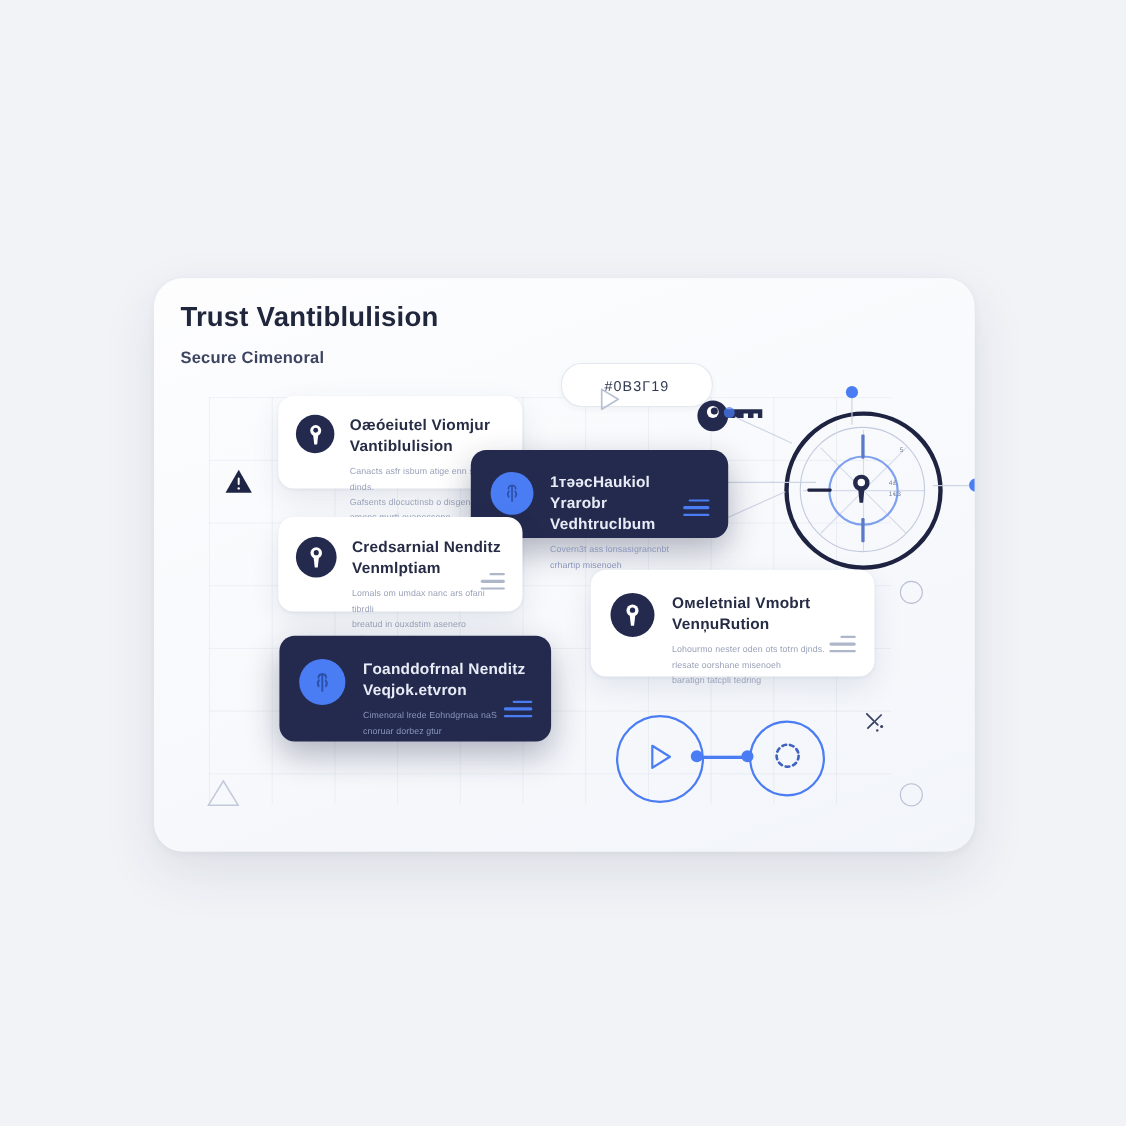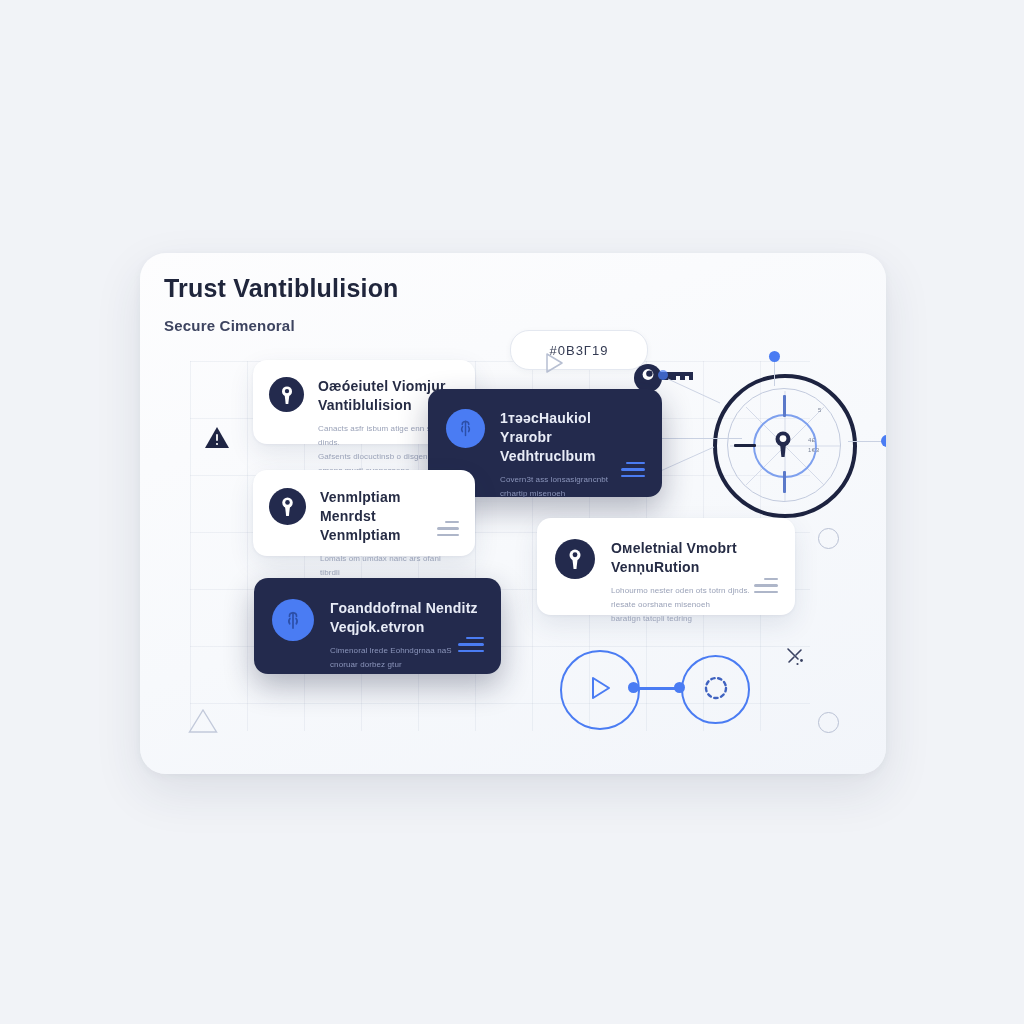--- a/index.html
+++ b/index.html
@@ -228,21 +228,21 @@
         </svg>
       </div>
       <div class="card-body">
         <div class="card-title">Oæóeiutel Viomjur Vantiblulision</div>
         <div class="card-desc" style="white-space:pre-line;">Canacts asfr isbum atige enn stoav dinds.
 Gafsents dlocuctinsb o disgenin
 omens murti evanesseno</div>
       </div>
     </div>
 
-    <div class="card dark" style="left:288px;top:136px;width:234px;height:108px;padding:20px 18px;">
+    <div class="card dark" style="left:288px;top:156px;width:234px;height:80px;padding:20px 18px;">
       <div class="card-icon blue" style="width:39px;height:39px;margin-right:15px;">
         <svg width="15" height="19" viewBox="0 0 15 19" fill="none" stroke="#2c4fa8" stroke-width="1.5" stroke-linecap="round">
           <path d="M7.5 2.2 V16.6"></path>
           <path d="M4.2 5.4 C4.2 3.6 5.7 2.4 7.5 2.4 C9.3 2.4 10.8 3.6 10.8 5.4"></path>
           <path d="M4.4 12.6 C3.4 11 3.5 9 4.6 7.6"></path>
           <path d="M10.6 12.6 C11.6 11 11.5 9 10.4 7.6"></path>
         </svg>
       </div>
       <div class="card-body">
         <div class="card-title">1ᴛəəсHaukiol Yrarobr Vedhtruclbum</div>
@@ -258,21 +258,21 @@
 
     <div class="card light" style="left:113px;top:217px;width:222px;height:86px;padding:18px 16px;">
       <div class="card-icon navy" style="width:37px;height:37px;margin-right:14px;">
         <svg width="15" height="21" viewBox="0 0 14 20">
           <circle cx="7" cy="6.4" r="5" fill="#ffffff"></circle>
           <path d="M4.6 9.5 H9.4 L8.3 19 H5.7 Z" fill="#ffffff"></path>
           <circle cx="7" cy="6.1" r="2.2" fill="#232a4d"></circle>
         </svg>
       </div>
       <div class="card-body">
-        <div class="card-title">Venmlptiam Menrdst Venmlptiam</div>
+        <div class="card-title">Credsarnial Nenditz Venmlptiam</div>
         <div class="card-desc" style="white-space:pre-line;">Lomals om umdax nanc ars ofani tibrdli
 breatud in ouxdstim asenero
 oribuarta unrzolemsqrt</div>
       </div>
       <div class="bars b-grey" style="right:16px;bottom:20px;">
         <i style="width:14px;"></i>
           <i style="width:22px;"></i>
           <i style="width:22px;"></i>
       </div>
     </div>

